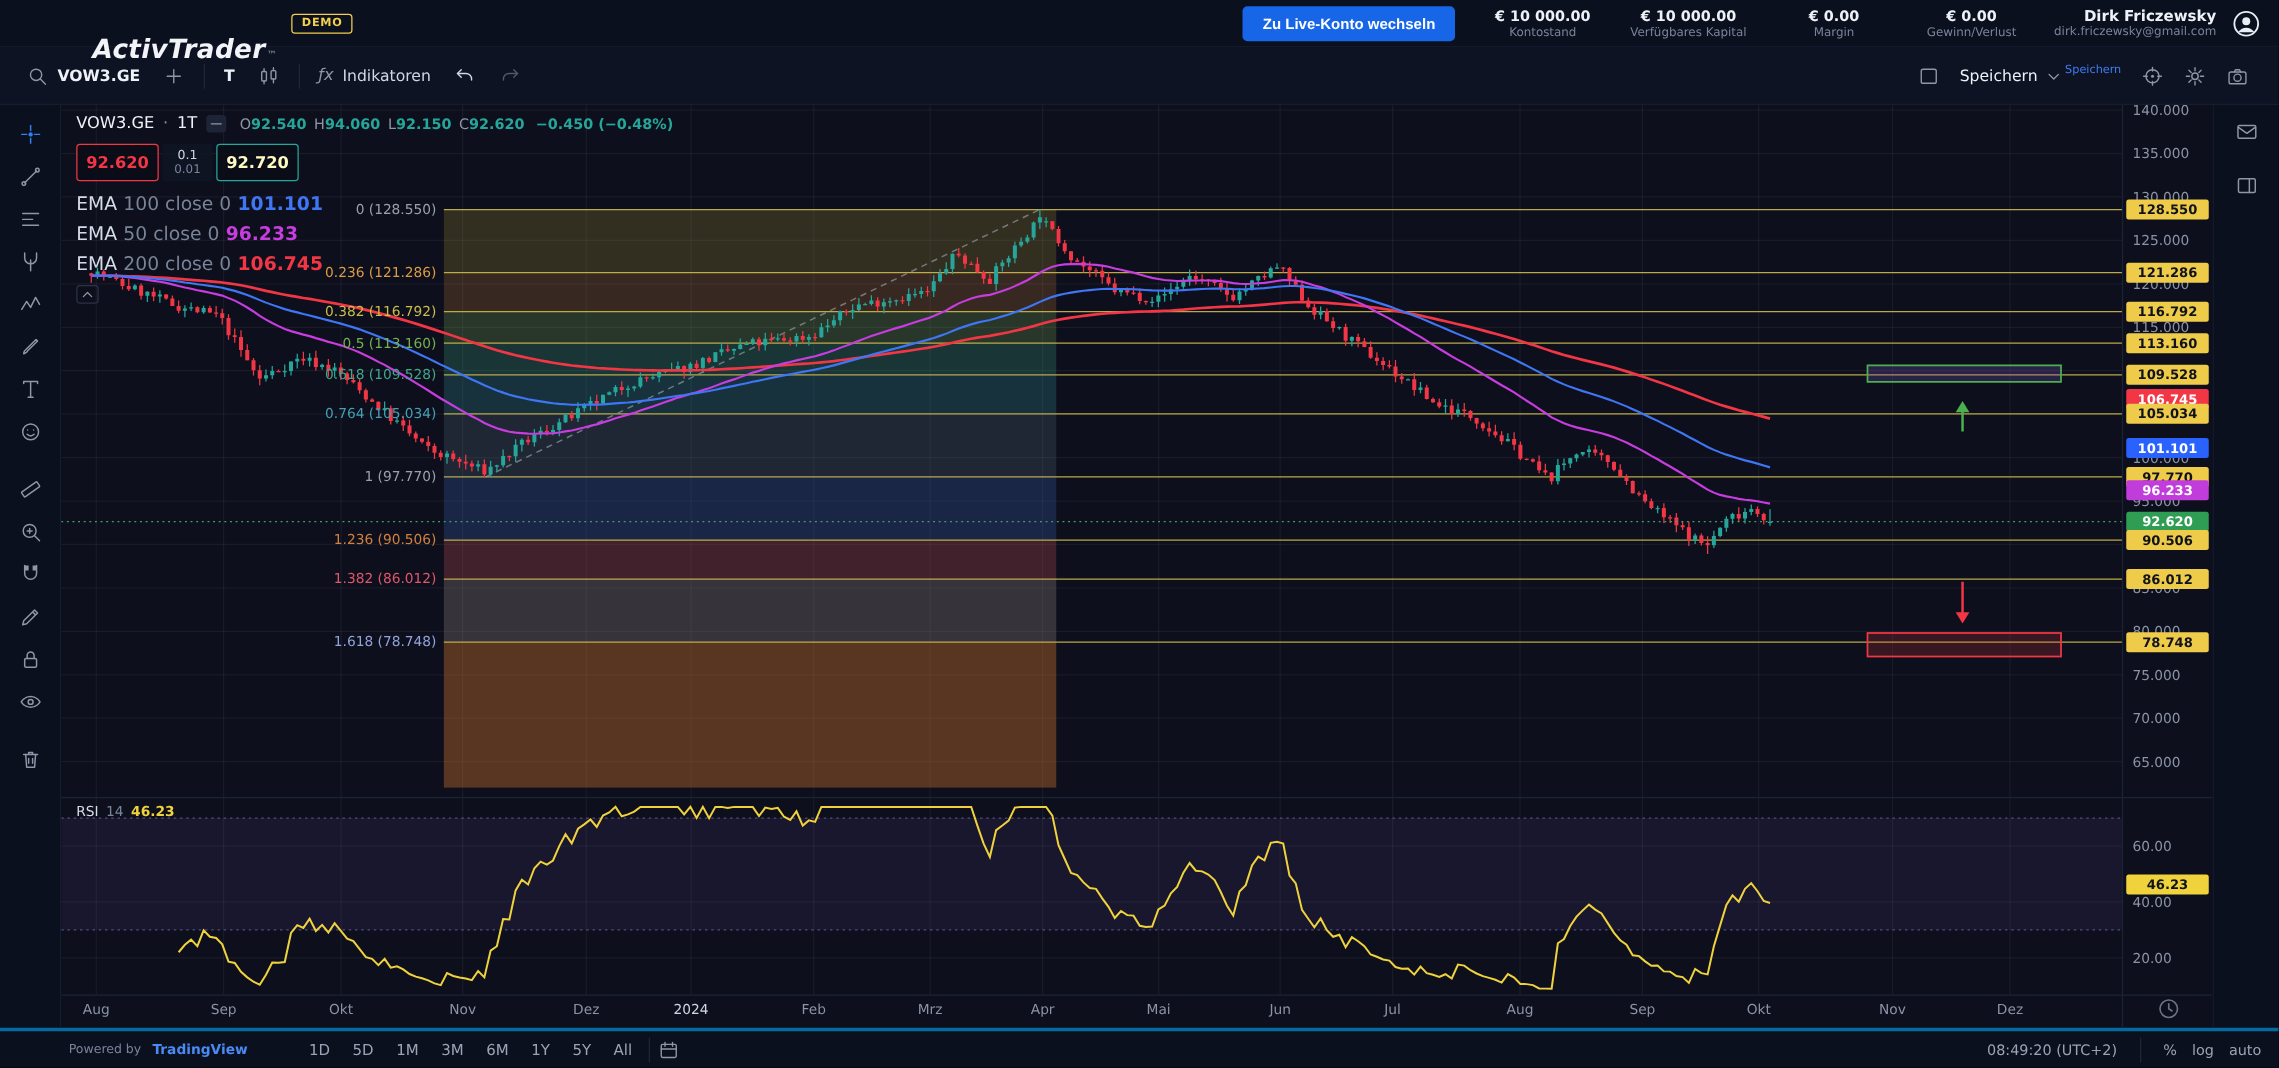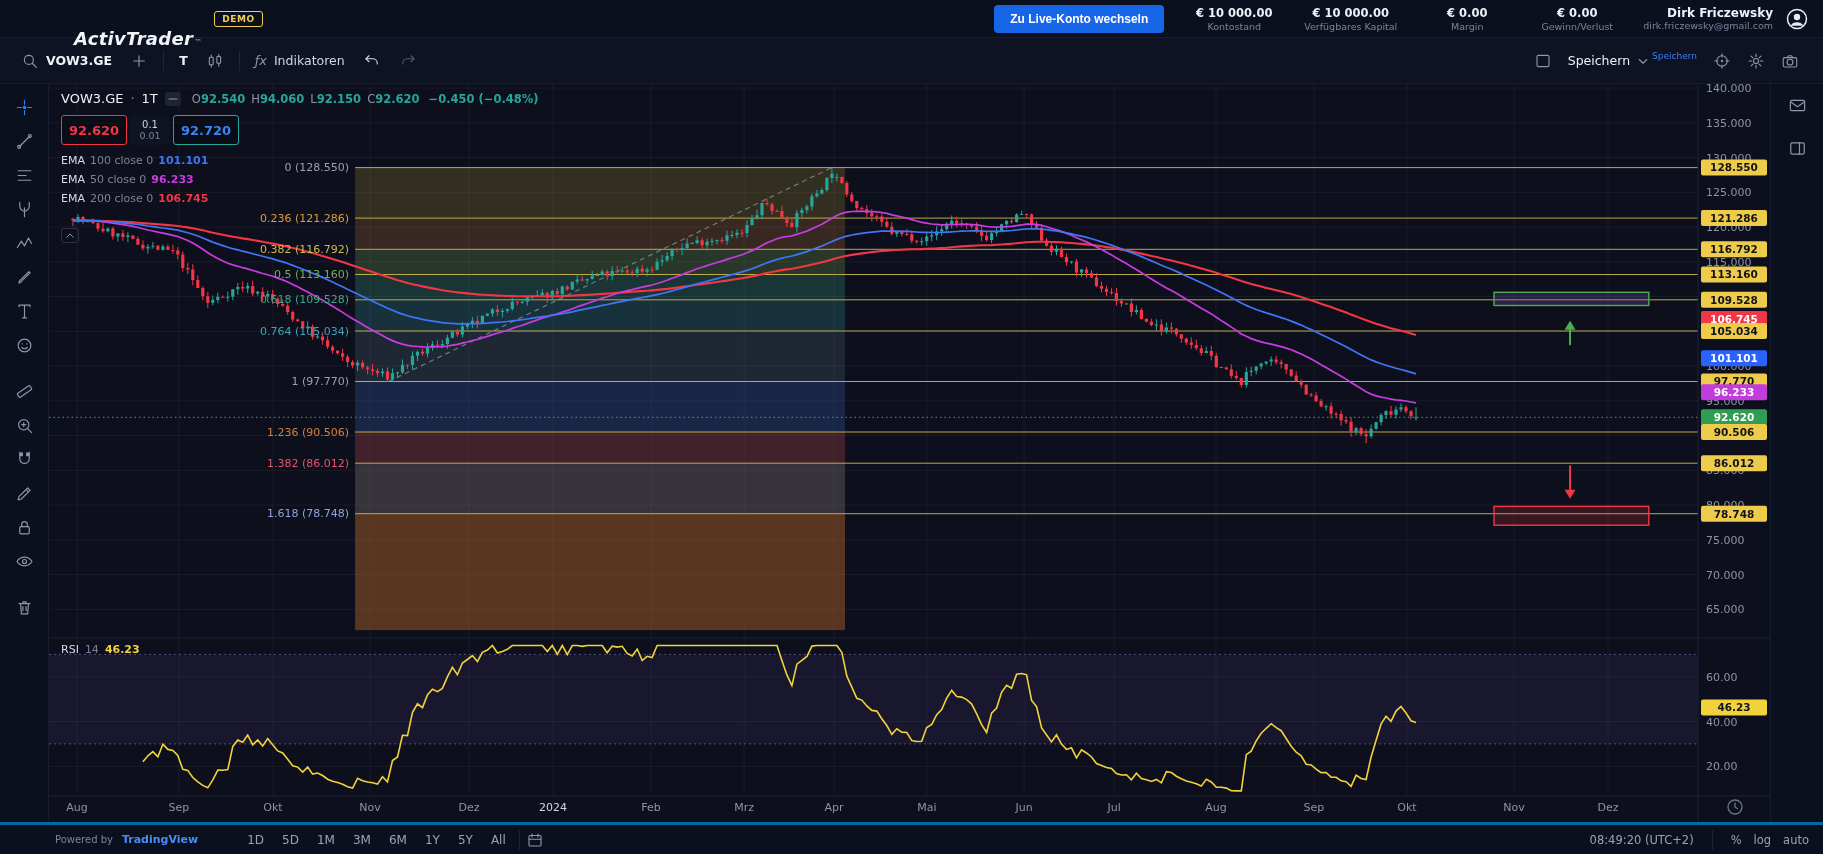--- a/index.html
+++ b/index.html
@@ -3,21 +3,21 @@
 <meta charset="utf-8">
 <style>
   html,body{margin:0;padding:0;background:#05080f;}
   body{font-family:"DejaVu Sans","Liberation Sans",sans-serif;color:#d5dbe8;}
   *{box-sizing:border-box;}
   .app{position:relative;width:1823px;height:854px;background:#0a0f1d;overflow:hidden;}
 
   
   .topbar{height:38px;display:flex;align-items:center;background:#0b101f;border-bottom:1px solid #161d2f;padding:0 14px 0 74px;}
   .logo{display:flex;align-items:baseline;font-style:italic;}
-  .logo-text{font-size:18px;font-weight:600;color:#f2f4f8;letter-spacing:.3px;margin-top:40px;}
+  .logo-text{font-size:21px;font-weight:600;color:#f2f4f8;letter-spacing:.3px;margin-top:40px;}
   .tm{font-size:8px;color:#8e96a8;margin-left:1px;}
   .demo-badge{margin-left:12px;color:#f2cf4d;border:1px solid #f2cf4d;font-size:9px;font-weight:700;padding:2px 7px;border-radius:3px;letter-spacing:.6px;}
   .topbar-right{margin-left:auto;display:flex;align-items:center;}
   .live-btn{background:#1766e8;color:#fff;font-size:12px;font-weight:600;padding:7px 16px;border-radius:4px;border:none;margin-right:30px;cursor:pointer;}
   .stats{display:flex;gap:30px;align-items:flex-end;}
   .stat{text-align:center;min-width:80px;}
   .stat-v{font-size:11.5px;font-weight:600;color:#eef1f7;}
   .stat-l{font-size:9.5px;color:#7a8499;margin-top:1px;}
   .user{text-align:right;margin-left:26px;}
   .user-name{font-size:12px;font-weight:600;color:#eef1f7;}
@@ -54,26 +54,26 @@
   .overlay{position:absolute;z-index:5;}
   .symbol-row{left:12px;top:7px;display:flex;align-items:center;gap:7px;font-size:13px;color:#eef1f7;}
   .symbol-row .chip{width:16px;height:14px;border-radius:3px;background:#1c2436;color:#8e96a8;display:flex;align-items:center;justify-content:center;}
   .ohlc{display:flex;gap:6px;font-size:11.5px;margin-left:4px;}
   .ohlc .k{color:#8e96a8;}
   .ohlc .v{color:#26a69a;font-weight:600;}
   .chg{font-size:11.5px;color:#26a69a;font-weight:600;margin-left:2px;}
   .quote{left:12px;top:31px;display:flex;gap:3px;align-items:stretch;}
   .qbox{width:66px;height:30px;border:1px solid;border-radius:3px;display:flex;align-items:center;justify-content:center;font-size:13px;font-weight:700;background:rgba(10,13,22,.85);cursor:pointer;}
   .qbox.sell{color:#f23645;border-color:#f23645;}
-  .qbox.buy{color:#3b82f6;border-color:#26a69a;}
+  .qbox.buy{color:#fef9c3;border-color:#26a69a;}
   .spread{width:40px;height:30px;display:flex;flex-direction:column;align-items:center;justify-content:center;background:rgba(16,21,36,.85);border-radius:3px;}
   .spread .s1{font-size:10px;color:#cfd6e4;}
   .spread .s2{font-size:9.5px;color:#7a8499;}
   .ema-block{left:12px;top:70px;display:flex;flex-direction:column;gap:6px;}
-  .ema-row{display:flex;gap:5px;font-size:11px;align-items:flex-end;cursor:pointer;}
+  .ema-row{display:flex;gap:5px;font-size:15px;align-items:flex-end;cursor:pointer;}
   .ema-row .n{color:#d5dbe8;}
   .ema-row .p{color:#7a8499;}
   .ema-row .v{font-weight:600;}
   .chev-btn{left:12px;top:144px;width:18px;height:15px;border:1px solid #2a3246;border-radius:3px;display:flex;align-items:center;justify-content:center;color:#8e96a8;cursor:pointer;}
   .rsi-legend{left:12px;top:559px;display:flex;gap:6px;font-size:11px;align-items:center;}
   .rsi-legend .n{color:#d5dbe8;}
   .rsi-legend .p{color:#7a8499;}
   .rsi-legend .v{color:#f0d23c;font-weight:600;}
 
   

